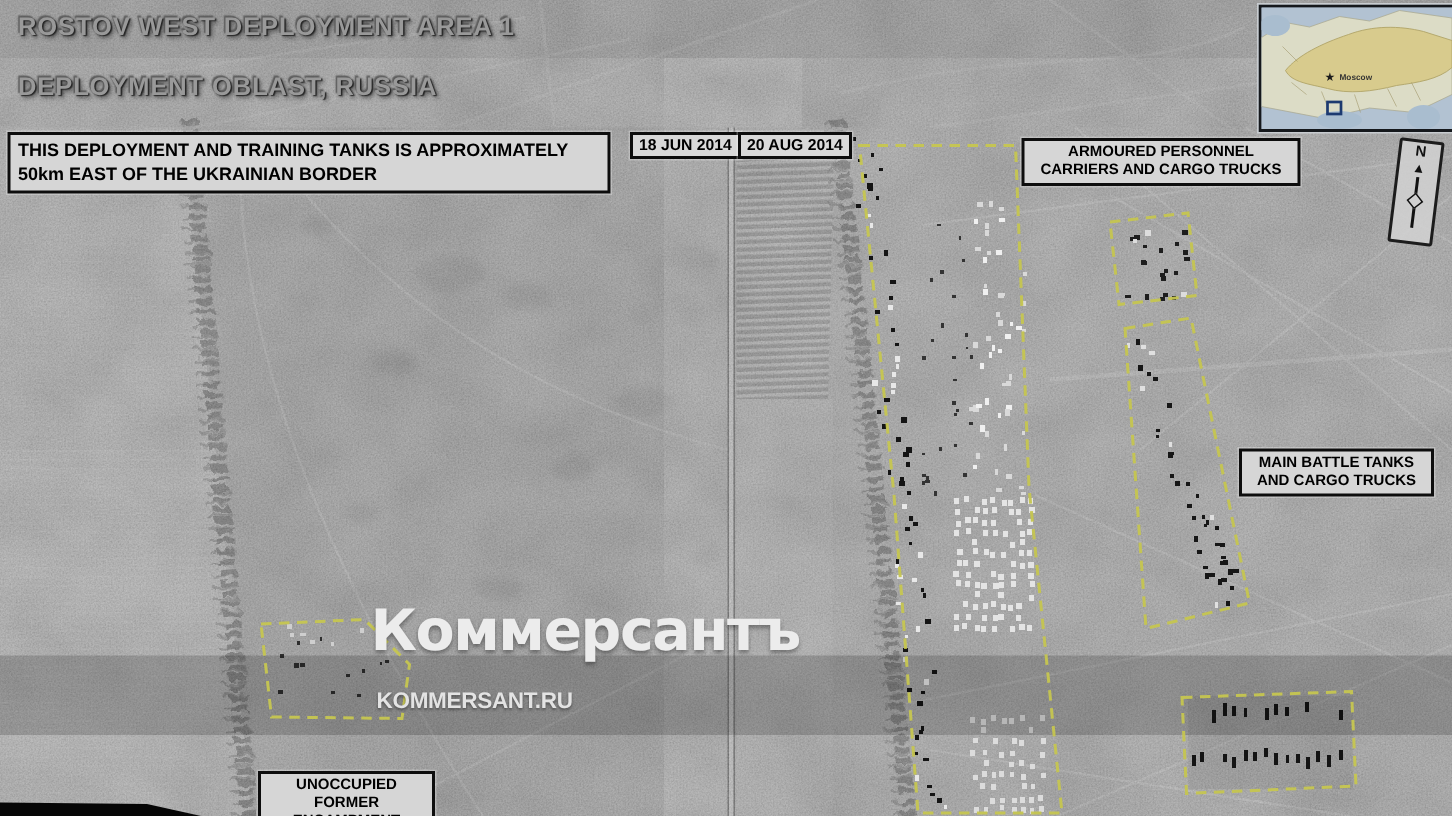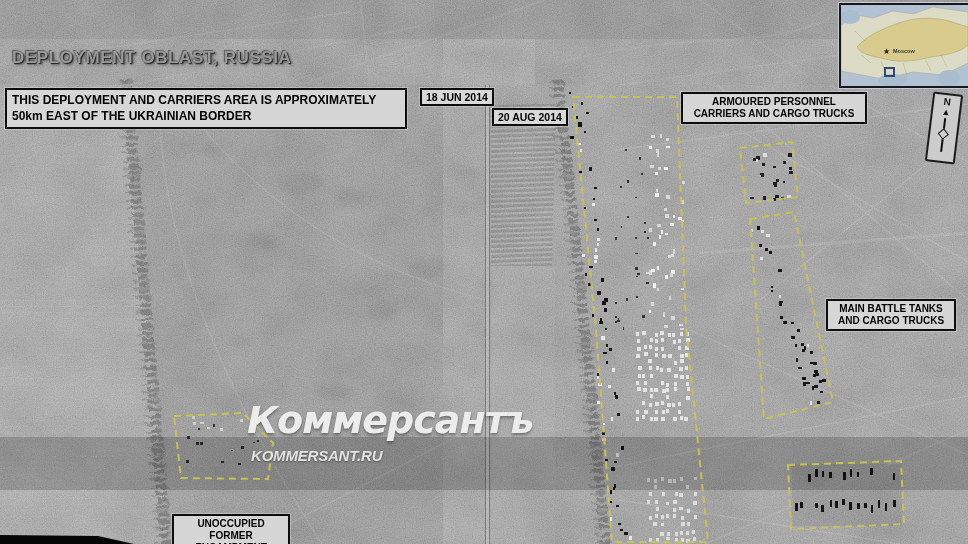--- a/index.html
+++ b/index.html
@@ -12,35 +12,35 @@
         font-weight:bold;font-size:10px;line-height:1.18;text-align:center;padding:2px 3px;
         box-shadow:0 0 0 1px rgba(255,255,255,.28);}
   .date{position:absolute;z-index:6;background:#d9d9d9;border:2px solid #0d0d0d;color:#000;
         font-weight:bold;font-size:10.5px;padding:1px 4px;white-space:nowrap;
         box-shadow:0 0 0 1px rgba(255,255,255,.28);}
   #info-box{left:5px;top:88px;width:388px;text-align:left;font-size:12px;line-height:1.3;padding:3px 5px;}
   #apc-label{left:681px;top:92px;width:176px;}
   #tanks-label{left:826px;top:299px;width:120px;}
   #enc-label{left:172px;top:514px;width:108px;}
   #date-left{left:420px;top:88px;}
-  #date-right{left:492px;top:88px;margin-top:20px;}
+  #date-right{left:492px;top:88px;}
 
   
   .headline{position:absolute;z-index:6;font-weight:bold;font-size:17px;letter-spacing:.6px;
             color:#999;text-shadow:1px 1px 1px #1f1f1f,-1px -1px 1px #5a5a5a,2px 2px 3px rgba(0,0,0,.45);
             white-space:nowrap;}
   #title-1{left:12px;top:8px;}
   #title-2{left:12px;top:48px;}
 
   
-  #watermark{position:absolute;left:247px;top:401px;z-index:7;font-style:italic;}
+  #watermark{position:absolute;left:247px;top:401px;z-index:7;}
   #wm-logo{font-family:"DejaVu Sans",sans-serif;font-weight:bold;font-size:38px;letter-spacing:-1px;
            color:#ececec;text-shadow:0 2px 3px rgba(0,0,0,.35);line-height:1;}
   #wm-url{font-family:"Liberation Sans",sans-serif;font-weight:bold;font-size:15px;letter-spacing:-.2px;
-          color:#e3e3e3;margin-top:8px;margin-left:4px;text-shadow:0 1px 2px rgba(0,0,0,.4);}
+          color:#e3e3e3;margin-top:20px;margin-left:4px;text-shadow:0 1px 2px rgba(0,0,0,.4);}
 
   
   #inset-map{position:absolute;left:839px;top:3px;width:127px;height:81px;z-index:8;
              border:2px solid #15181c;outline:1px solid #c8ccd0;background:#b2c2d2;}
   #inset-map svg{display:block;}
 
   
   #compass{position:absolute;left:929px;top:93px;width:26px;height:64px;z-index:8;
            background:rgba(208,208,208,.88);border:2px solid #1c1c1c;border-radius:2px;
            transform:rotate(7deg);display:flex;flex-direction:column;align-items:center;padding-top:2px;}
@@ -565,23 +565,24 @@
       <path class="dash" d="M174,416 L243,413 L273,443 L268,479 L181,478 Z" stroke="#c6c650"></path>
       <path class="dash" d="M573,97 L677,97 L686,325 L708,542 L612,542 L596,330 Z" stroke="#c6c650"></path>
       <path class="dash" d="M740,148 L792,142 L798,197 L746,203 Z" stroke="#c6c650"></path>
       <path class="dash" d="M750,219 L794,212 L833,402 L764,419 Z" stroke="#c6c650"></path>
       <path class="dash" d="M788,465 L901,461 L904,524 L791,529 Z" stroke="#c6c650"></path>
     </g>
 
     <path d="M0,535 L98,536 L134,544 L0,544 Z" fill="#060606"></path>
   </svg>
 
+  <div class="headline" id="title-1">ROSTOV WEST DEPLOYMENT AREA 1</div>
   <div class="headline" id="title-2">DEPLOYMENT OBLAST, RUSSIA</div>
 
-  <div class="anno" id="info-box">THIS DEPLOYMENT AND CARRIERS AREA IS APPROXIMATELY 50km EAST OF THE UKRAINIAN BORDER</div>
+  <div class="anno" id="info-box">THIS DEPLOYMENT AND TRAINING TANKS IS APPROXIMATELY 50km EAST OF THE UKRAINIAN BORDER</div>
   <div class="date" id="date-left">18 JUN 2014</div>
   <div class="date" id="date-right">20 AUG 2014</div>
   <div class="anno" id="apc-label">ARMOURED PERSONNEL CARRIERS AND CARGO TRUCKS</div>
   <div class="anno" id="tanks-label">MAIN BATTLE TANKS AND CARGO TRUCKS</div>
   <div class="anno" id="enc-label">UNOCCUPIED FORMER ENCAMPMENT</div>
 
   <div id="watermark">
     <div id="wm-logo">Коммерсантъ</div>
     <div id="wm-url">KOMMERSANT.RU</div>
   </div>

